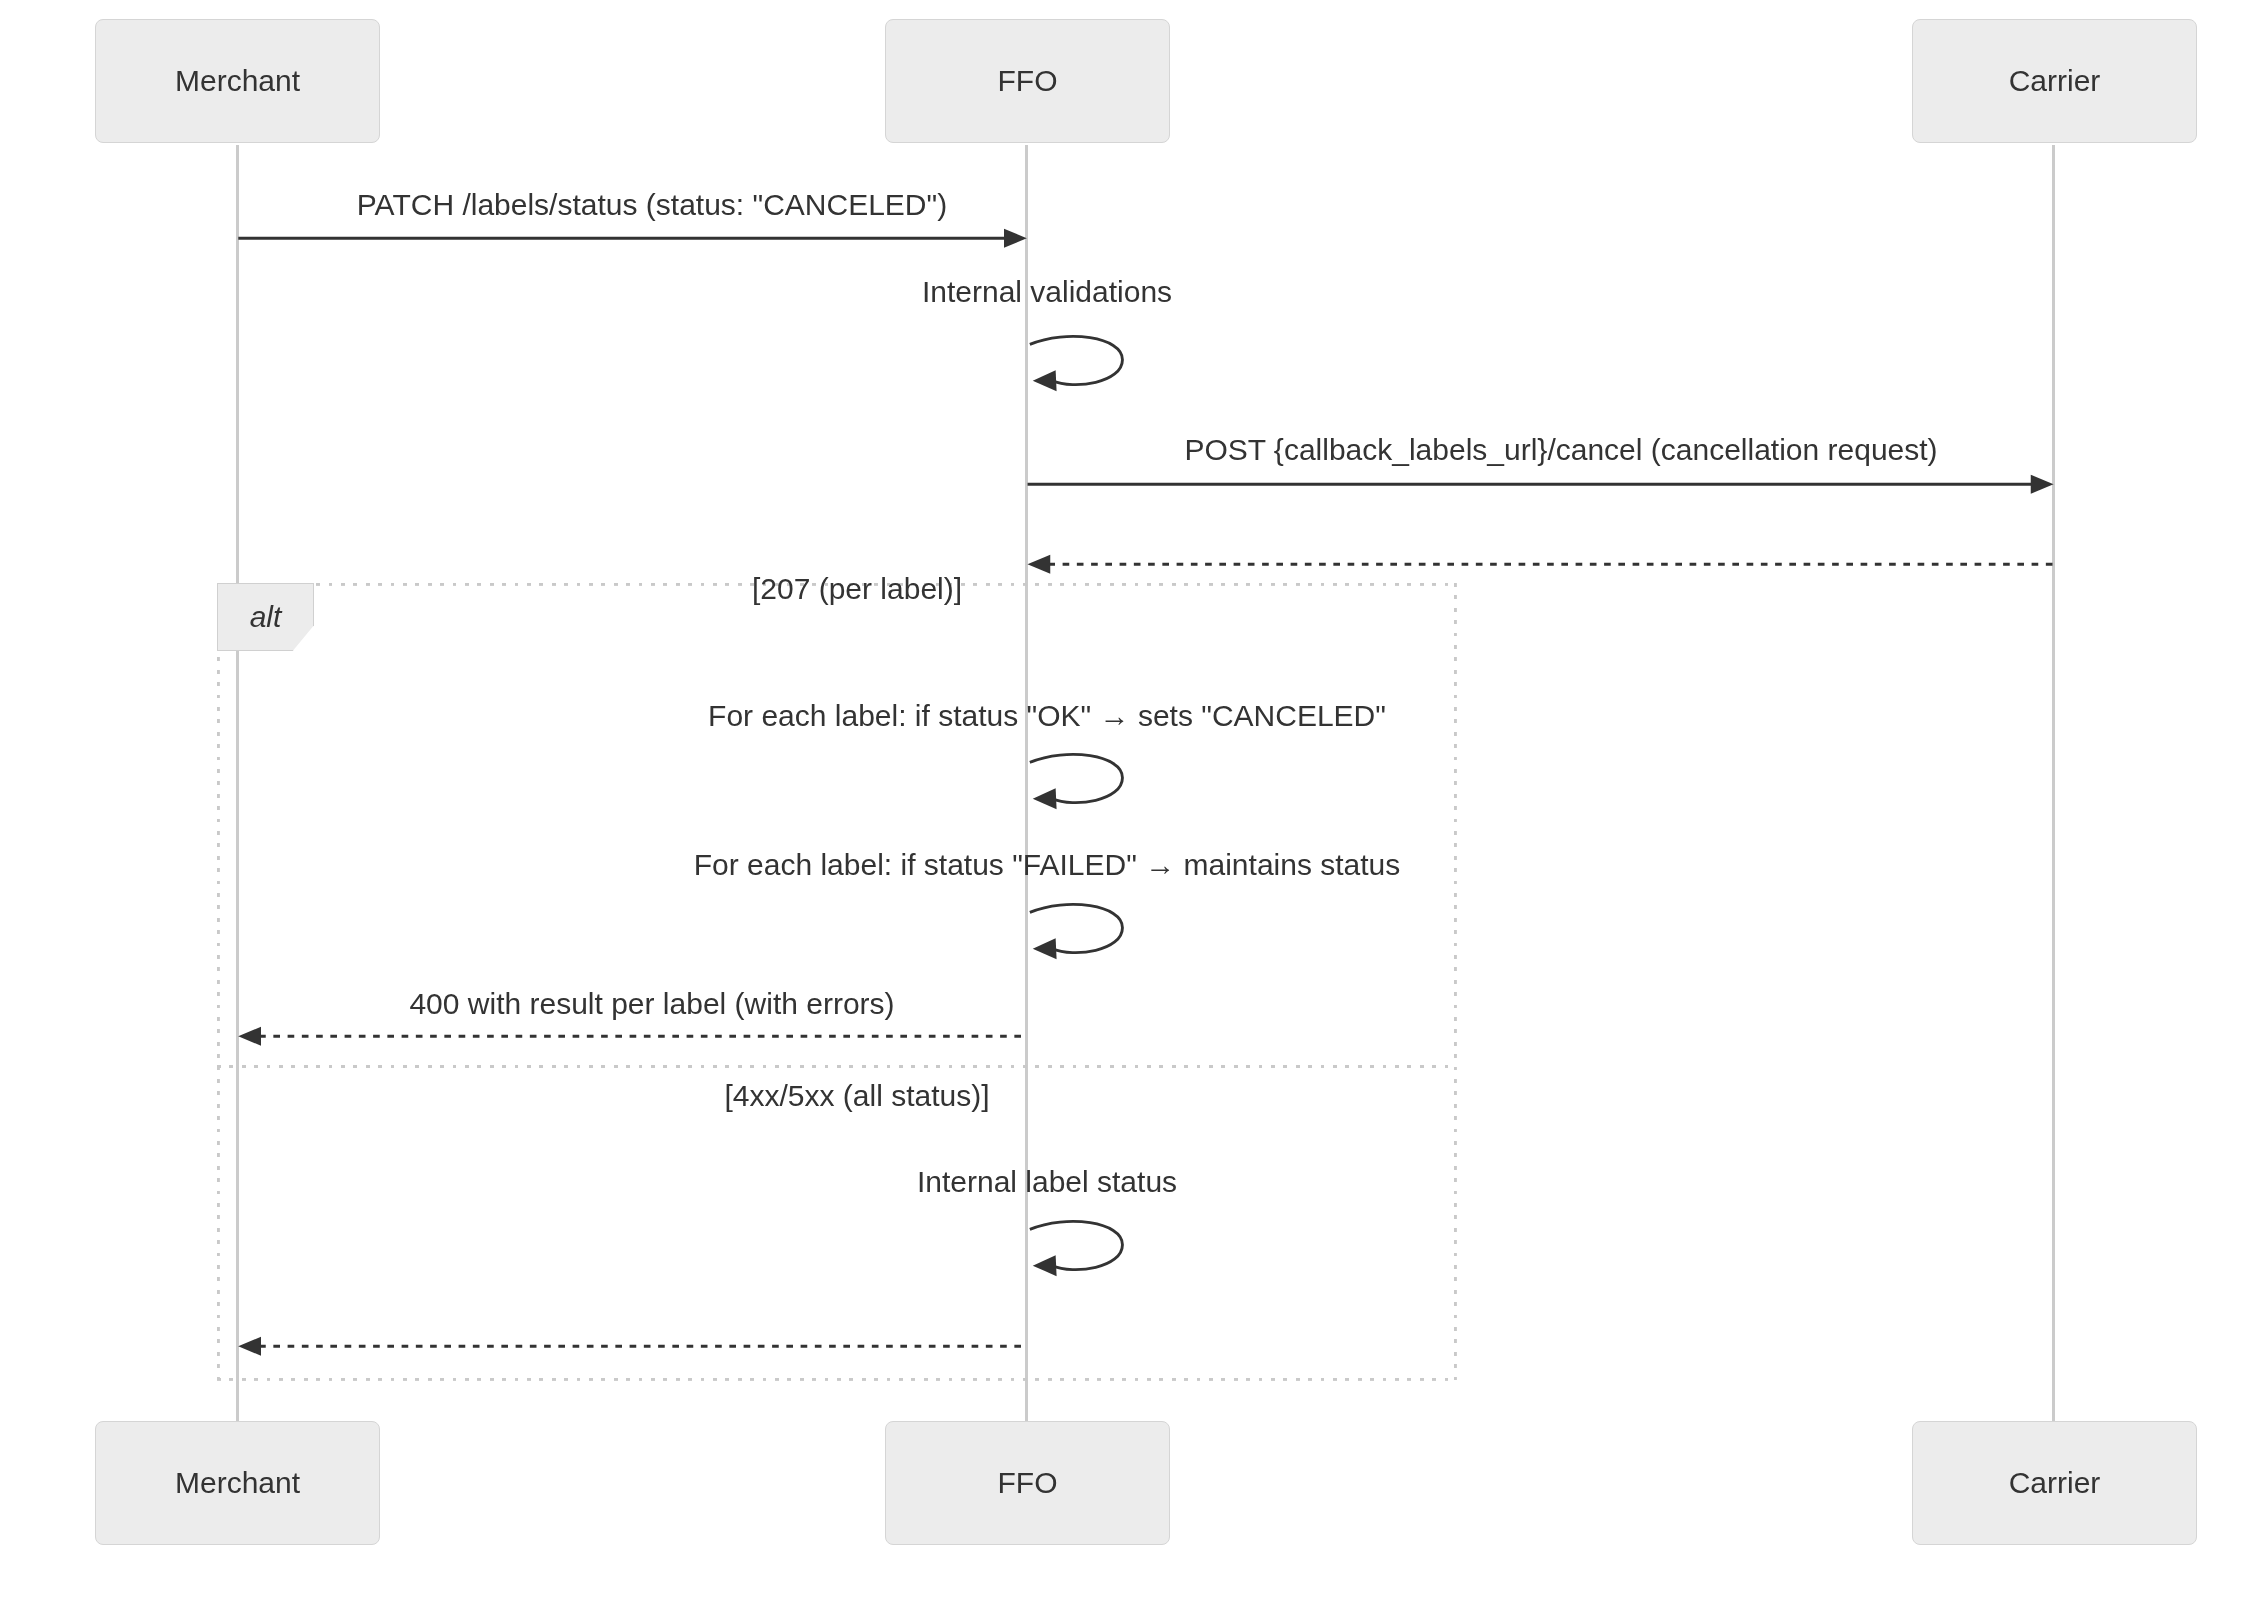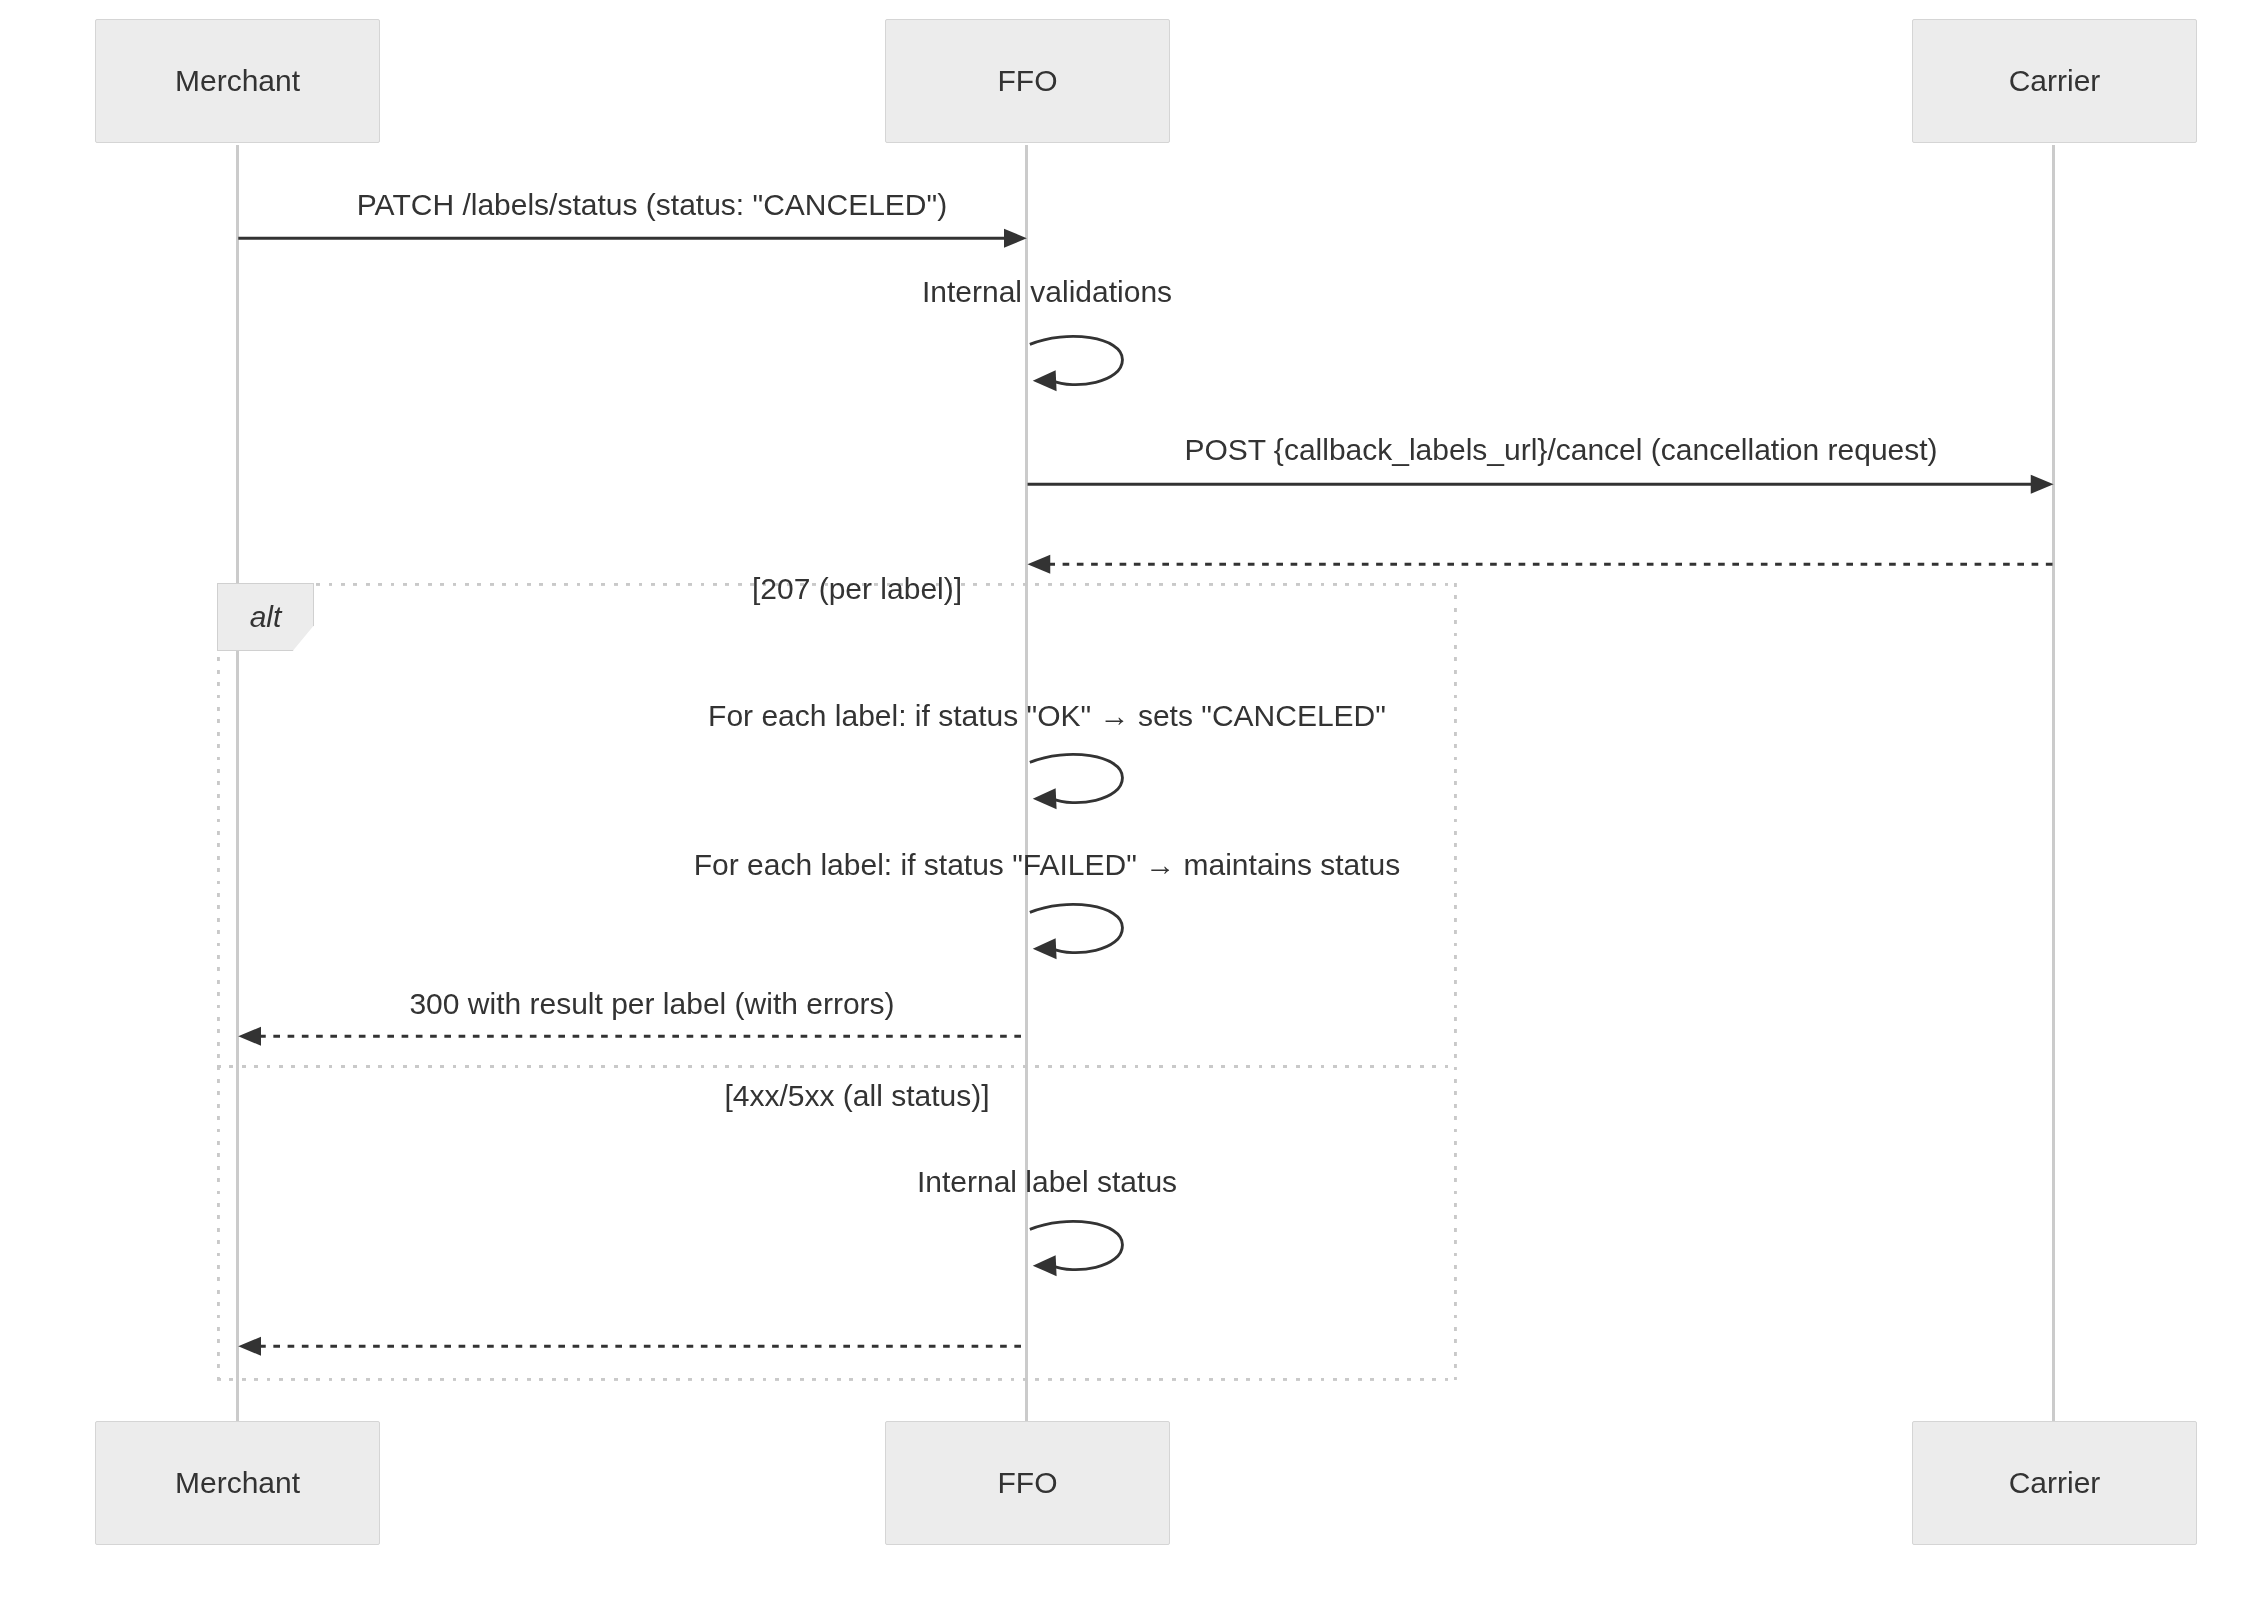--- a/index.html
+++ b/index.html
@@ -18,21 +18,21 @@
     height:1276px;
     width:2.9px;
     background:#cbcbcb;
   }
   .actor{
     position:absolute;
     width:285px;
     height:124px;
     background:#ececec;
     border:1.9px solid #d5d5d5;
-    border-radius:2px;
+    border-radius:8px;
     display:flex;
     align-items:center;
     justify-content:center;
     font-size:30px;
     box-sizing:border-box;
   }
   .msg-label{
     position:absolute;
     transform:translateX(-50%);
     white-space:nowrap;
@@ -121,21 +121,21 @@
     <path d="M 3 14 C 42 -2 100 6 100 30 C 100 54 50 62 26 52" fill="none" stroke="#333333" stroke-width="3"></path>
     <polygon points="30,41 6,52 31,63" fill="#333333"></polygon>
   </svg>
 
   <div class="msg-label" style="left:1027px;top:846px">For each label: if status "FAILED" → maintains status</div>
   <svg class="arrow-svg" style="left:1027px;top:899px" width="105" height="63" viewBox="0 0 110 66">
     <path d="M 3 14 C 42 -2 100 6 100 30 C 100 54 50 62 26 52" fill="none" stroke="#333333" stroke-width="3"></path>
     <polygon points="30,41 6,52 31,63" fill="#333333"></polygon>
   </svg>
 
-  <div class="msg-label" style="left:632px;top:985px">300 with result per label (with errors)</div>
+  <div class="msg-label" style="left:632px;top:985px">400 with result per label (with errors)</div>
   <svg class="arrow-svg" style="left:236px;top:1022px" width="791" height="28.5" viewBox="0 0 832 30">
     <line x1="24" y1="15" x2="832" y2="15" stroke="#333333" stroke-width="3" stroke-dasharray="7 8"></line>
     <polygon points="26,5 2,15 26,25" fill="#333333"></polygon>
   </svg>
 
   <div class="msg-label" style="left:837px;top:1077px">[4xx/5xx (all status)]</div>
 
   <div class="msg-label" style="left:1027px;top:1163px">Internal label status</div>
   <svg class="arrow-svg" style="left:1027px;top:1216px" width="105" height="63" viewBox="0 0 110 66">
     <path d="M 3 14 C 42 -2 100 6 100 30 C 100 54 50 62 26 52" fill="none" stroke="#333333" stroke-width="3"></path>

